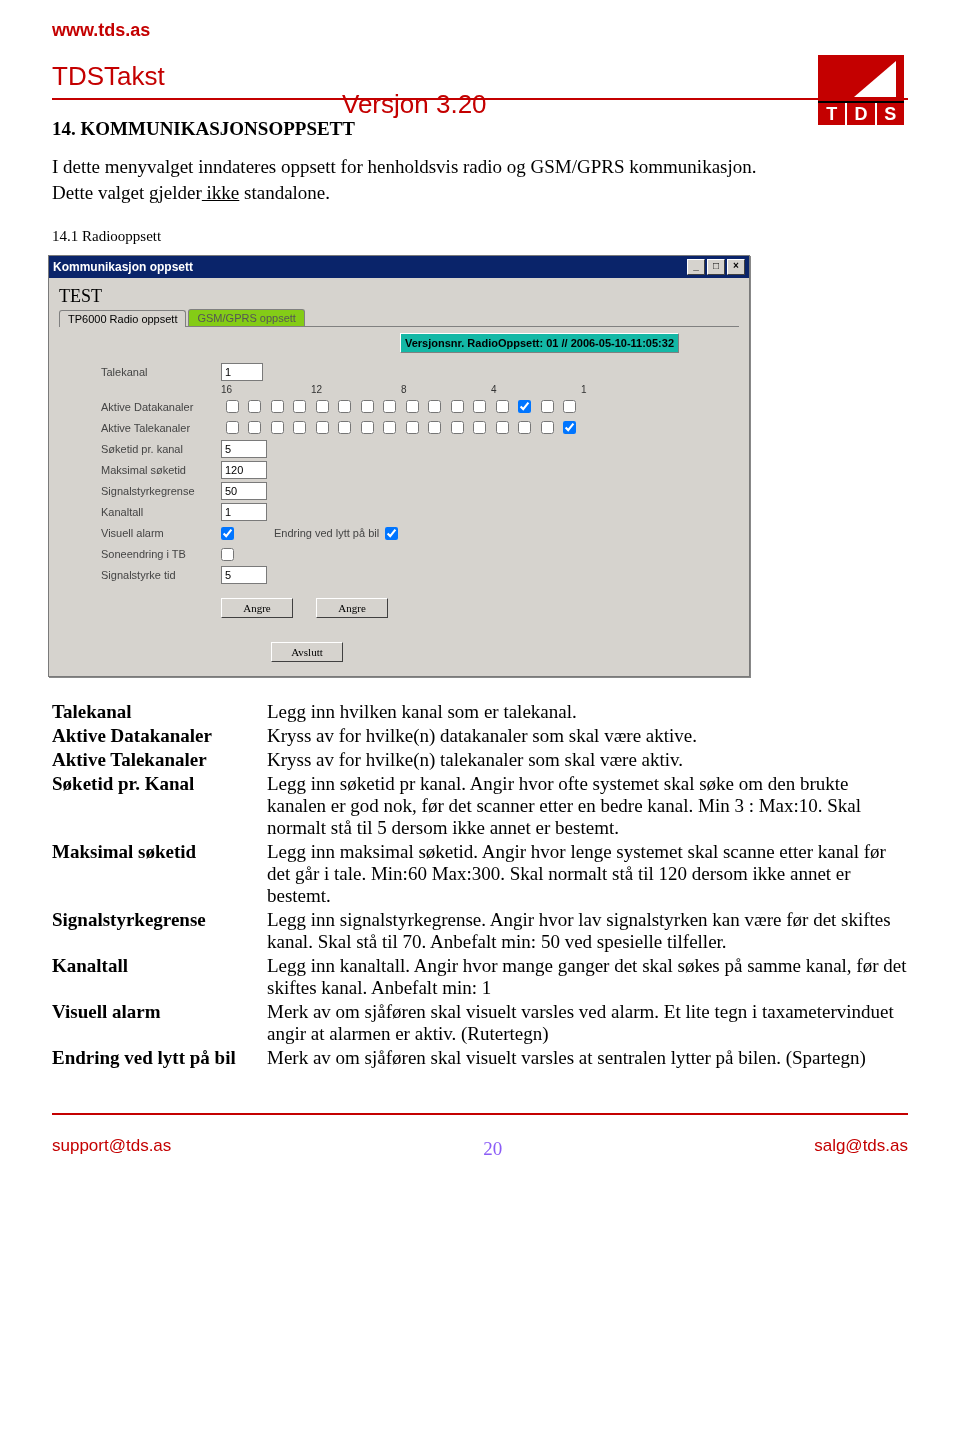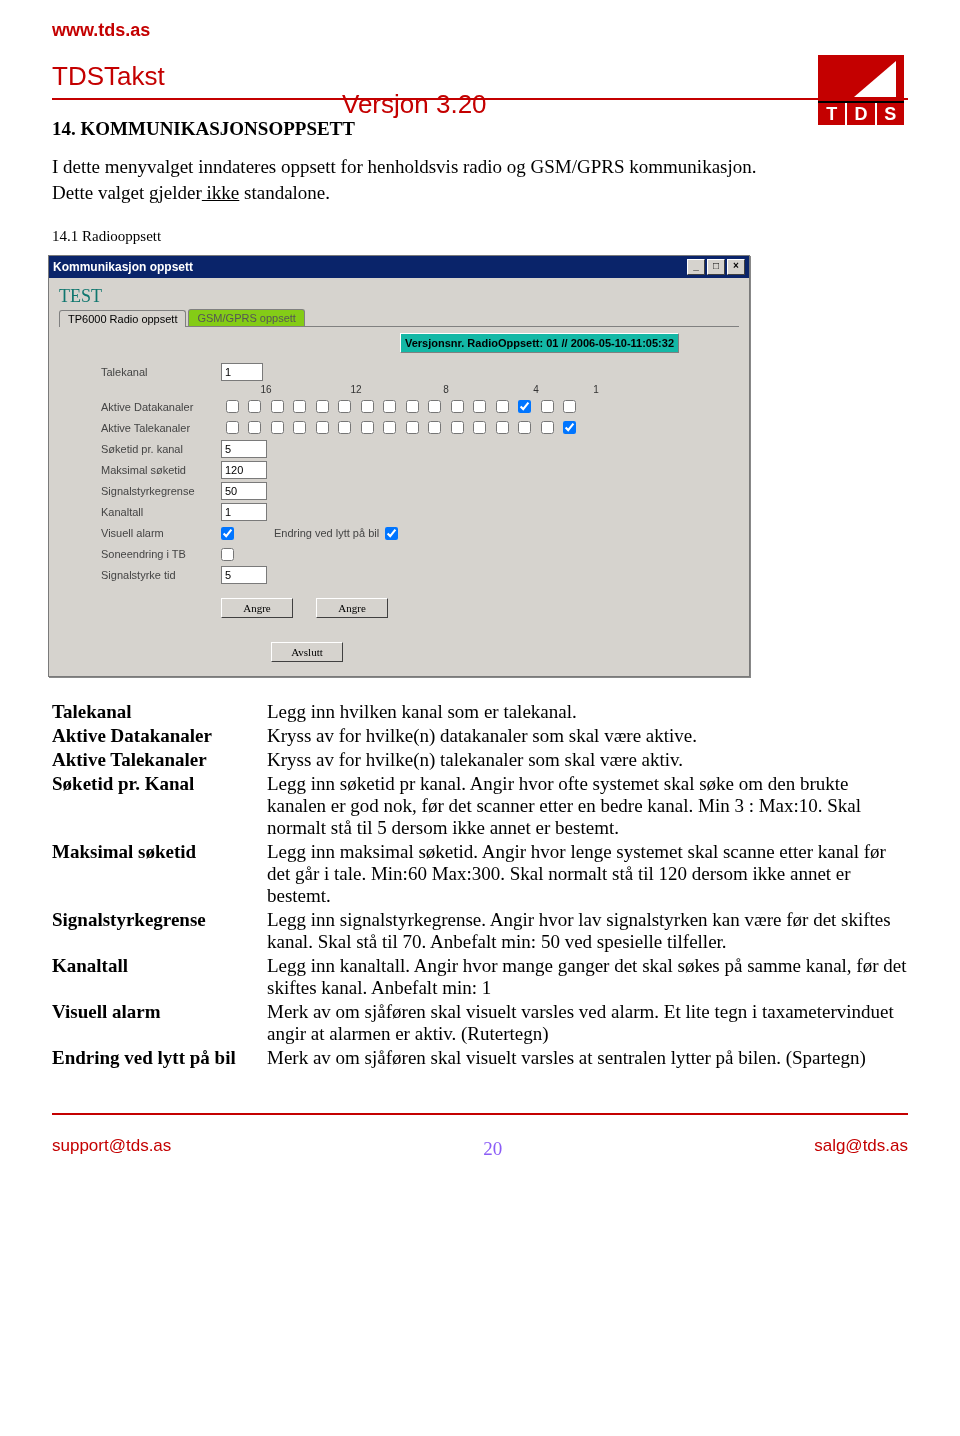--- a/index.html
+++ b/index.html
@@ -138,21 +138,21 @@
     font-size: 10px;
     color: #000;
   }
   .win-body {
     padding: 6px 10px 14px 10px;
     background: #d6d3ce;
   }
   .test-label {
     font-family: "Times New Roman", serif;
     font-size: 18px;
-    color: #0f766e;
+    color: #000000;
     margin: 2px 0 2px 0;
   }
   .tabs {
     display: flex;
     border-bottom: 1px solid #808080;
     margin-bottom: 6px;
   }
   .tab {
     padding: 2px 8px;
     border: 1px solid #808080;
@@ -215,21 +215,21 @@
     text-align: center;
   }
   .nums {
     display: flex;
     margin-left: 120px;
     font-size: 10px;
     color: #333;
   }
   .nums .n {
     width: 90px;
-    text-align: center;
+    text-align: left;
   }
   .btns {
     margin: 14px 0 0 120px;
   }
   .btn {
     display: inline-block;
     width: 70px;
     text-align: center;
     padding: 3px 0;
     background: #d6d3ce;

